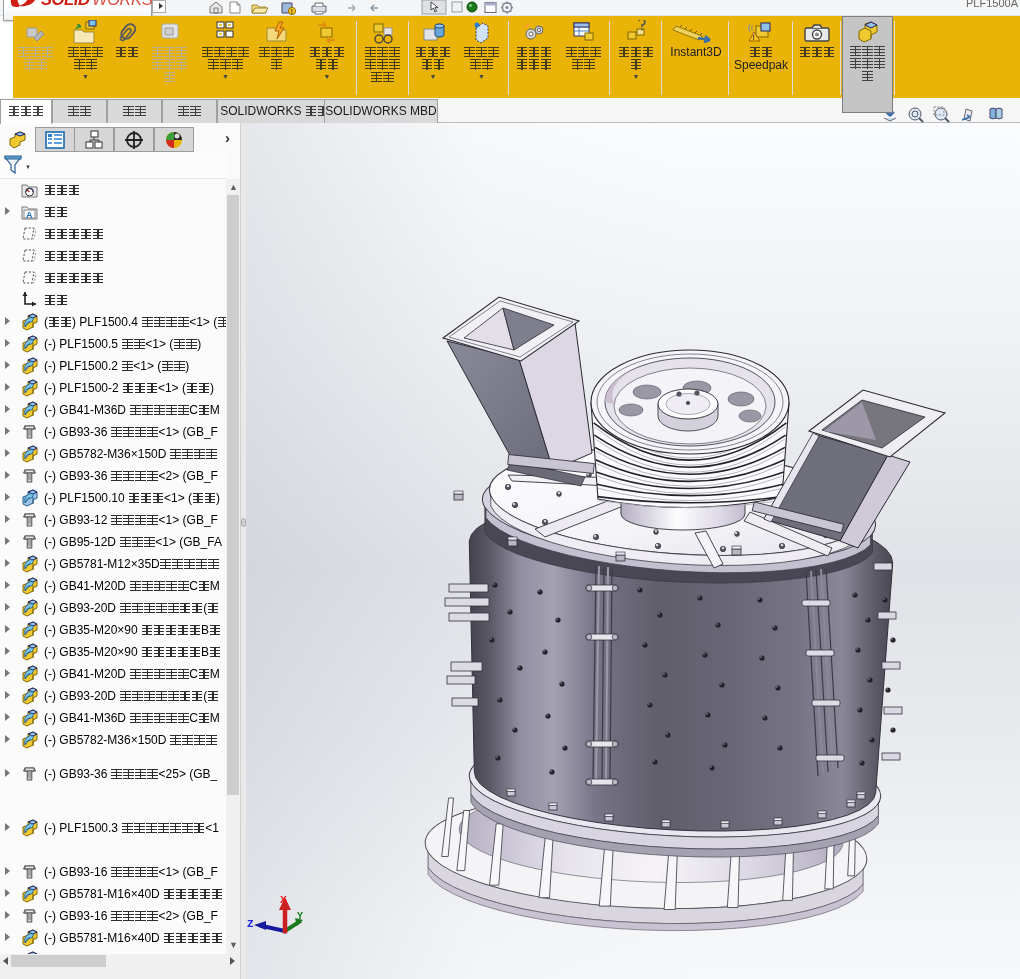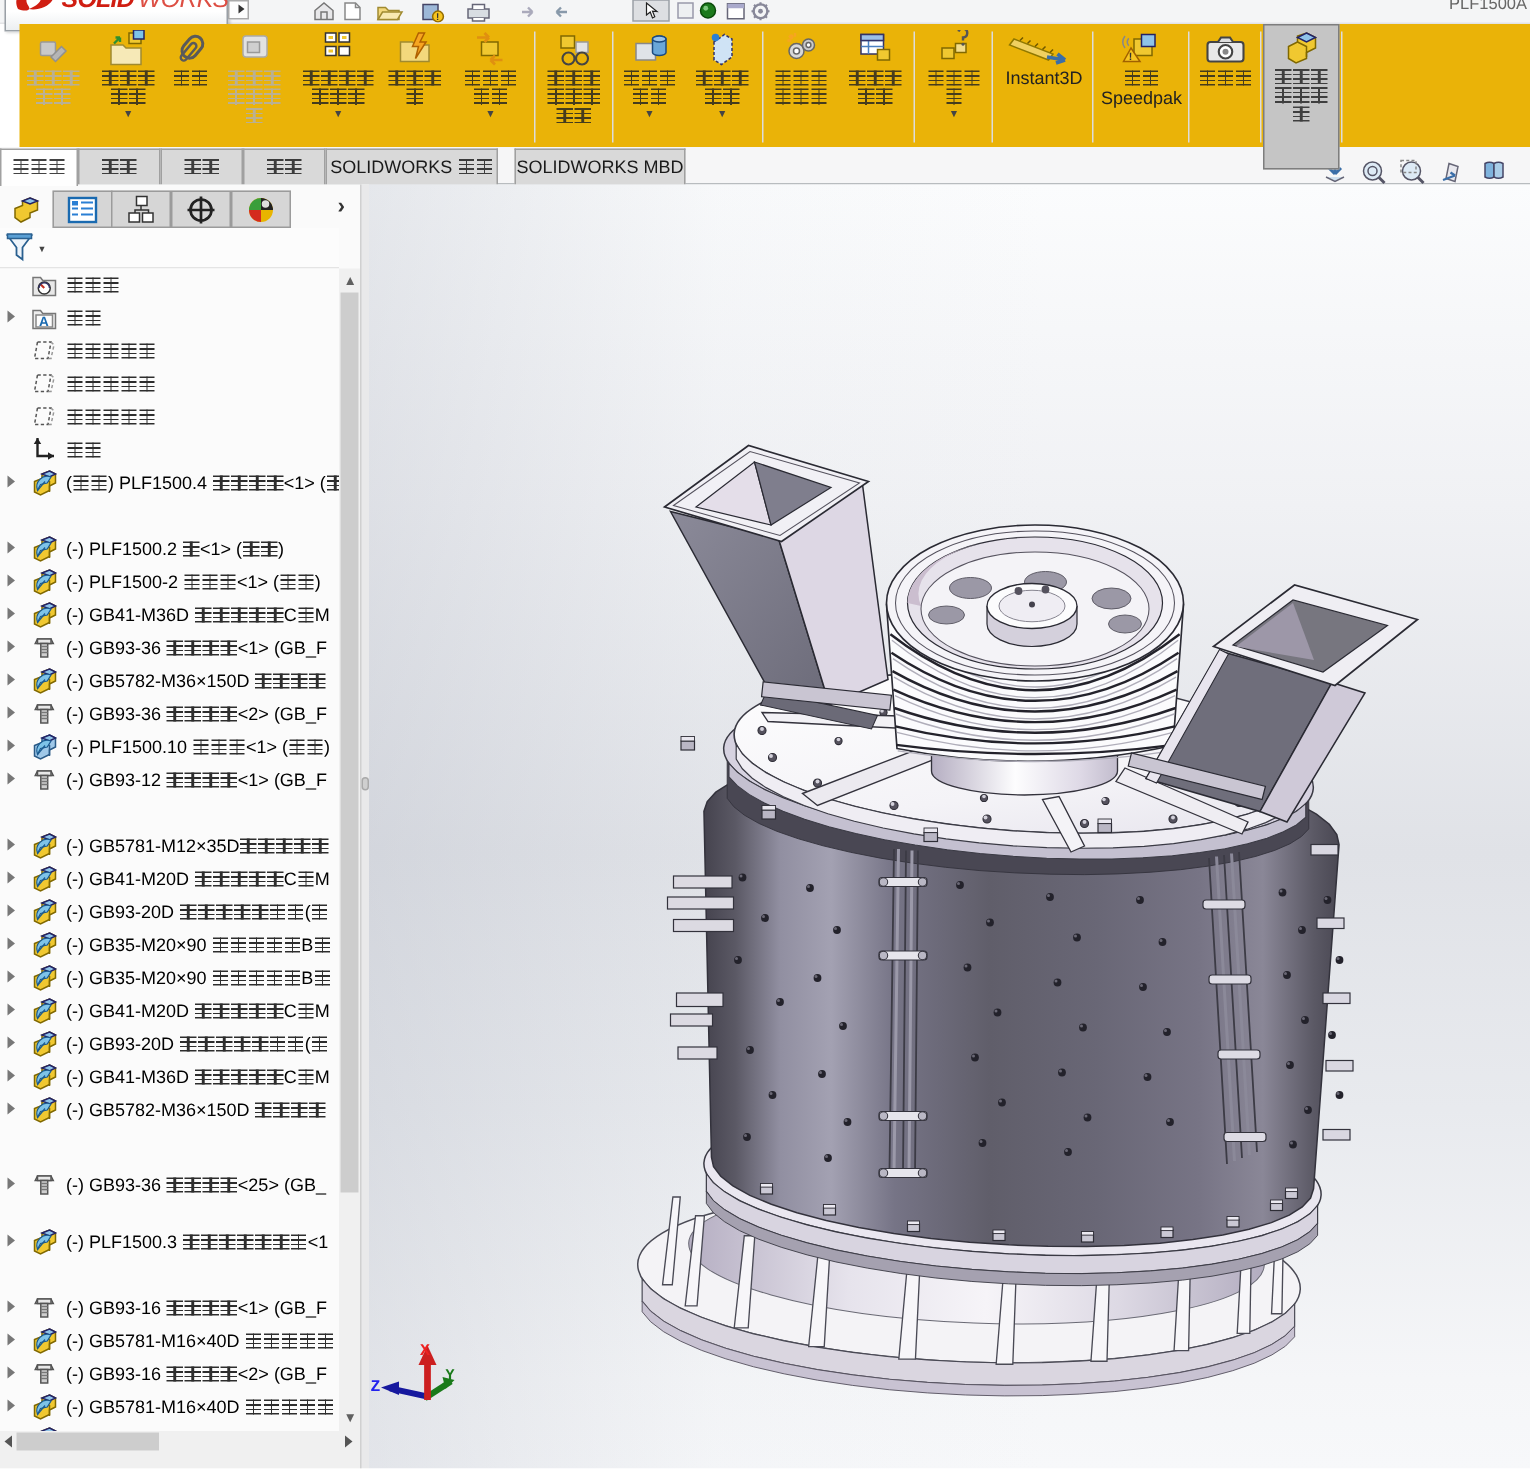--- a/index.html
+++ b/index.html
@@ -268,21 +268,21 @@
 <div class="rsep" style="left:779px"></div>
 <div class="rsep" style="left:827px"></div>
 <div class="rsep" style="left:881px"></div>
 </div>
 <div id="tabrow">
 <div class="tab act" style="left:0px;width:52px"><i></i><i></i><i></i></div>
 <div class="tab" style="left:52px;width:55px"><i></i><i></i></div>
 <div class="tab" style="left:107px;width:55px"><i></i><i></i></div>
 <div class="tab" style="left:162px;width:55px"><i></i><i></i></div>
 <div class="tab" style="left:217px;width:115px">SOLIDWORKS <i></i><i></i></div>
-<div class="tab" style="left:343px;width:114px">SOLIDWORKS MBD</div>
+<div class="tab" style="left:324px;width:114px">SOLIDWORKS MBD</div>
 <svg width="130" height="20" viewBox="0 0 130 20" style="position:absolute;right:8px;top:7px">
         <path d="M8 2 v9 m0 0 l-4-4 m4 4 l4-4" stroke="#3a6ea8" stroke-width="2" fill="none"></path>
         <path d="M2 13 l6 3 6-3" fill="#cfe0ef" stroke="#667"></path>
         <circle cx="33" cy="9" r="6" fill="#ddeaf5" stroke="#556"></circle>
         <circle cx="33" cy="9" r="3" fill="none" stroke="#556"></circle>
         <path d="M37 13 l4 4" stroke="#556" stroke-width="2"></path>
         <circle cx="59" cy="9" r="6" fill="#ddeaf5" stroke="#556"></circle>
         <path d="M63 13 l4 4" stroke="#556" stroke-width="2"></path>
         <rect x="52" y="2" width="10" height="8" fill="none" stroke="#888" stroke-dasharray="2 1.5"></rect>
         <path d="M84 4 l6 2 -2 10 -6-2z" fill="#e8e8ee" stroke="#667"></path>
@@ -381,20 +381,31 @@
 <span class="ar"></span>
 <span class="ic"><svg width="18" height="18" viewBox="0 0 18 18">
               <path d="M2 8 l5-2 v-3 l5-2 4 2 v6 l-4 2 v3 l-6 3 -4-2z" fill="#f0c830" stroke="#806800"></path>
               <path d="M12 1 l4 2 -4 2 -5-2z" fill="#8fc3e8" stroke="#226"></path>
               <path d="M7 6 l5 2 v7" fill="none" stroke="#806800"></path>
               <path d="M4 14 a7 7 0 0 1 9-9 l-2.5 4 -4.5 1z" fill="#7ec3e8" stroke="#1a5a90" stroke-width=".8"></path>
               <path d="M4 14 l5-6" stroke="#1a5a90" stroke-width=".8"></path>
             </svg></span>
 <span class="tx">(<i></i><i></i>) PLF1500.4 <i></i><i></i><i></i><i></i>&lt;1&gt; (<i></i></span>
 </div>
+<div class="trow" style="top:154px">
+<span class="ar"></span>
+<span class="ic"><svg width="18" height="18" viewBox="0 0 18 18">
+              <path d="M2 8 l5-2 v-3 l5-2 4 2 v6 l-4 2 v3 l-6 3 -4-2z" fill="#f0c830" stroke="#806800"></path>
+              <path d="M12 1 l4 2 -4 2 -5-2z" fill="#8fc3e8" stroke="#226"></path>
+              <path d="M7 6 l5 2 v7" fill="none" stroke="#806800"></path>
+              <path d="M4 14 a7 7 0 0 1 9-9 l-2.5 4 -4.5 1z" fill="#7ec3e8" stroke="#1a5a90" stroke-width=".8"></path>
+              <path d="M4 14 l5-6" stroke="#1a5a90" stroke-width=".8"></path>
+            </svg></span>
+<span class="tx">(-) PLF1500.5 <i></i><i></i>&lt;1&gt; (<i></i><i></i>)</span>
+</div>
 <div class="trow" style="top:176px">
 <span class="ar"></span>
 <span class="ic"><svg width="18" height="18" viewBox="0 0 18 18">
               <path d="M2 8 l5-2 v-3 l5-2 4 2 v6 l-4 2 v3 l-6 3 -4-2z" fill="#f0c830" stroke="#806800"></path>
               <path d="M12 1 l4 2 -4 2 -5-2z" fill="#8fc3e8" stroke="#226"></path>
               <path d="M7 6 l5 2 v7" fill="none" stroke="#806800"></path>
               <path d="M4 14 a7 7 0 0 1 9-9 l-2.5 4 -4.5 1z" fill="#7ec3e8" stroke="#1a5a90" stroke-width=".8"></path>
               <path d="M4 14 l5-6" stroke="#1a5a90" stroke-width=".8"></path>
             </svg></span>
 <span class="tx">(-) PLF1500.2 <i></i>&lt;1&gt; (<i></i><i></i>)</span>
@@ -466,20 +477,30 @@
 <div class="trow" style="top:330px">
 <span class="ar"></span>
 <span class="ic"><svg width="17" height="17" viewBox="0 0 17 17">
               <path d="M4 3 h9 l1.5 3 h-12z" fill="#d8d8d8" stroke="#555"></path>
               <rect x="4" y="3" width="9" height="3" fill="#e8e8e8" stroke="#555"></rect>
               <rect x="6.2" y="6" width="4.6" height="9" fill="#cfcfcf" stroke="#555"></rect>
               <path d="M6.2 8 h4.6 M6.2 10 h4.6 M6.2 12 h4.6" stroke="#777"></path>
             </svg></span>
 <span class="tx">(-) GB93-12 <i></i><i></i><i></i><i></i>&lt;1&gt; (GB_F</span>
 </div>
+<div class="trow" style="top:352px">
+<span class="ar"></span>
+<span class="ic"><svg width="17" height="17" viewBox="0 0 17 17">
+              <path d="M4 3 h9 l1.5 3 h-12z" fill="#d8d8d8" stroke="#555"></path>
+              <rect x="4" y="3" width="9" height="3" fill="#e8e8e8" stroke="#555"></rect>
+              <rect x="6.2" y="6" width="4.6" height="9" fill="#cfcfcf" stroke="#555"></rect>
+              <path d="M6.2 8 h4.6 M6.2 10 h4.6 M6.2 12 h4.6" stroke="#777"></path>
+            </svg></span>
+<span class="tx">(-) GB95-12D <i></i><i></i><i></i>&lt;1&gt; (GB_FA</span>
+</div>
 <div class="trow" style="top:374px">
 <span class="ar"></span>
 <span class="ic"><svg width="18" height="18" viewBox="0 0 18 18">
               <path d="M2 8 l5-2 v-3 l5-2 4 2 v6 l-4 2 v3 l-6 3 -4-2z" fill="#f0c830" stroke="#806800"></path>
               <path d="M12 1 l4 2 -4 2 -5-2z" fill="#8fc3e8" stroke="#226"></path>
               <path d="M7 6 l5 2 v7" fill="none" stroke="#806800"></path>
               <path d="M4 14 a7 7 0 0 1 9-9 l-2.5 4 -4.5 1z" fill="#7ec3e8" stroke="#1a5a90" stroke-width=".8"></path>
               <path d="M4 14 l5-6" stroke="#1a5a90" stroke-width=".8"></path>
             </svg></span>
 <span class="tx">(-) GB5781-M12×35D<i></i><i></i><i></i><i></i><i></i></span>
@@ -565,21 +586,21 @@
 <span class="ar"></span>
 <span class="ic"><svg width="18" height="18" viewBox="0 0 18 18">
               <path d="M2 8 l5-2 v-3 l5-2 4 2 v6 l-4 2 v3 l-6 3 -4-2z" fill="#f0c830" stroke="#806800"></path>
               <path d="M12 1 l4 2 -4 2 -5-2z" fill="#8fc3e8" stroke="#226"></path>
               <path d="M7 6 l5 2 v7" fill="none" stroke="#806800"></path>
               <path d="M4 14 a7 7 0 0 1 9-9 l-2.5 4 -4.5 1z" fill="#7ec3e8" stroke="#1a5a90" stroke-width=".8"></path>
               <path d="M4 14 l5-6" stroke="#1a5a90" stroke-width=".8"></path>
             </svg></span>
 <span class="tx">(-) GB5782-M36×150D <i></i><i></i><i></i><i></i></span>
 </div>
-<div class="trow" style="top:600px">
+<div class="trow" style="top:584px">
 <span class="ar"></span>
 <span class="ic"><svg width="17" height="17" viewBox="0 0 17 17">
               <path d="M4 3 h9 l1.5 3 h-12z" fill="#d8d8d8" stroke="#555"></path>
               <rect x="4" y="3" width="9" height="3" fill="#e8e8e8" stroke="#555"></rect>
               <rect x="6.2" y="6" width="4.6" height="9" fill="#cfcfcf" stroke="#555"></rect>
               <path d="M6.2 8 h4.6 M6.2 10 h4.6 M6.2 12 h4.6" stroke="#777"></path>
             </svg></span>
 <span class="tx">(-) GB93-36 <i></i><i></i><i></i><i></i>&lt;25&gt; (GB_</span>
 </div>
 <div class="trow" style="top:638px">

